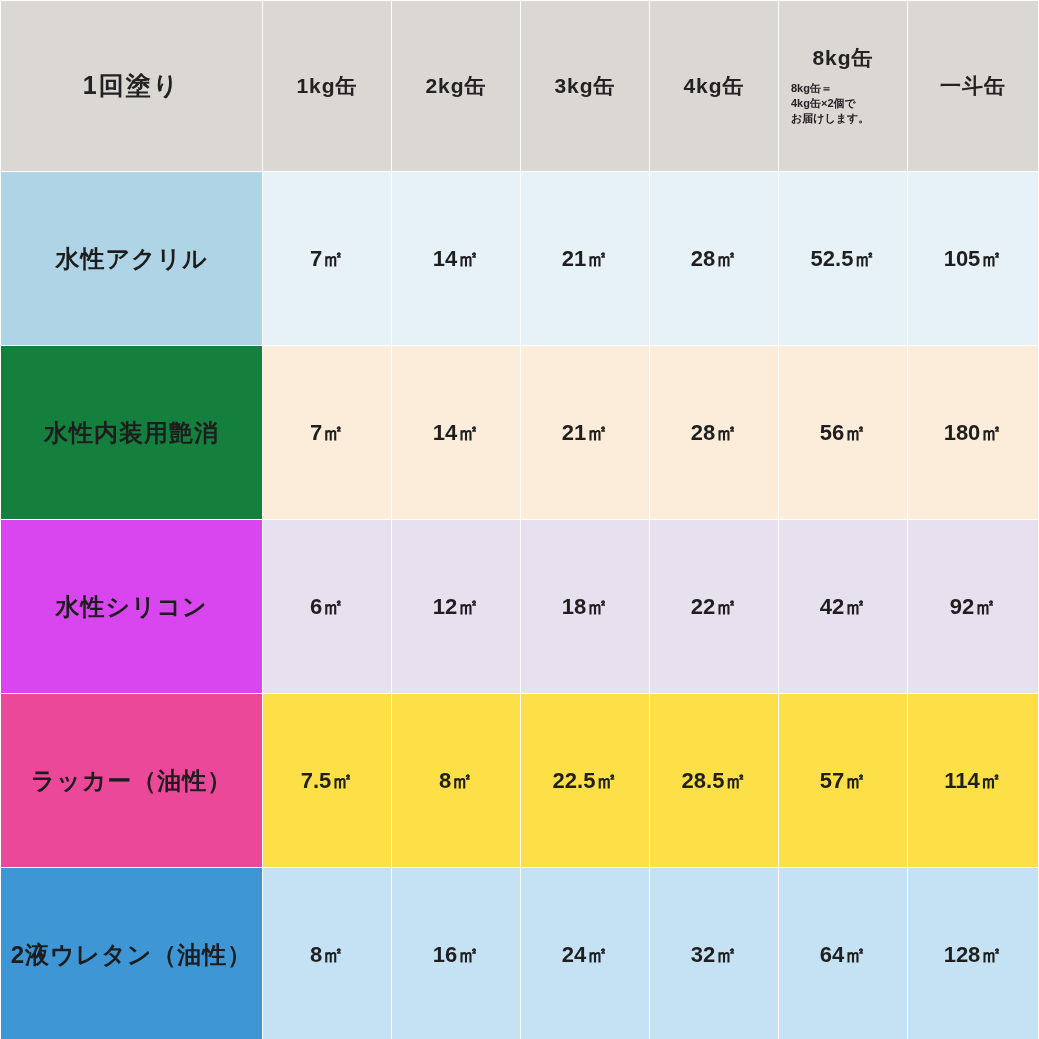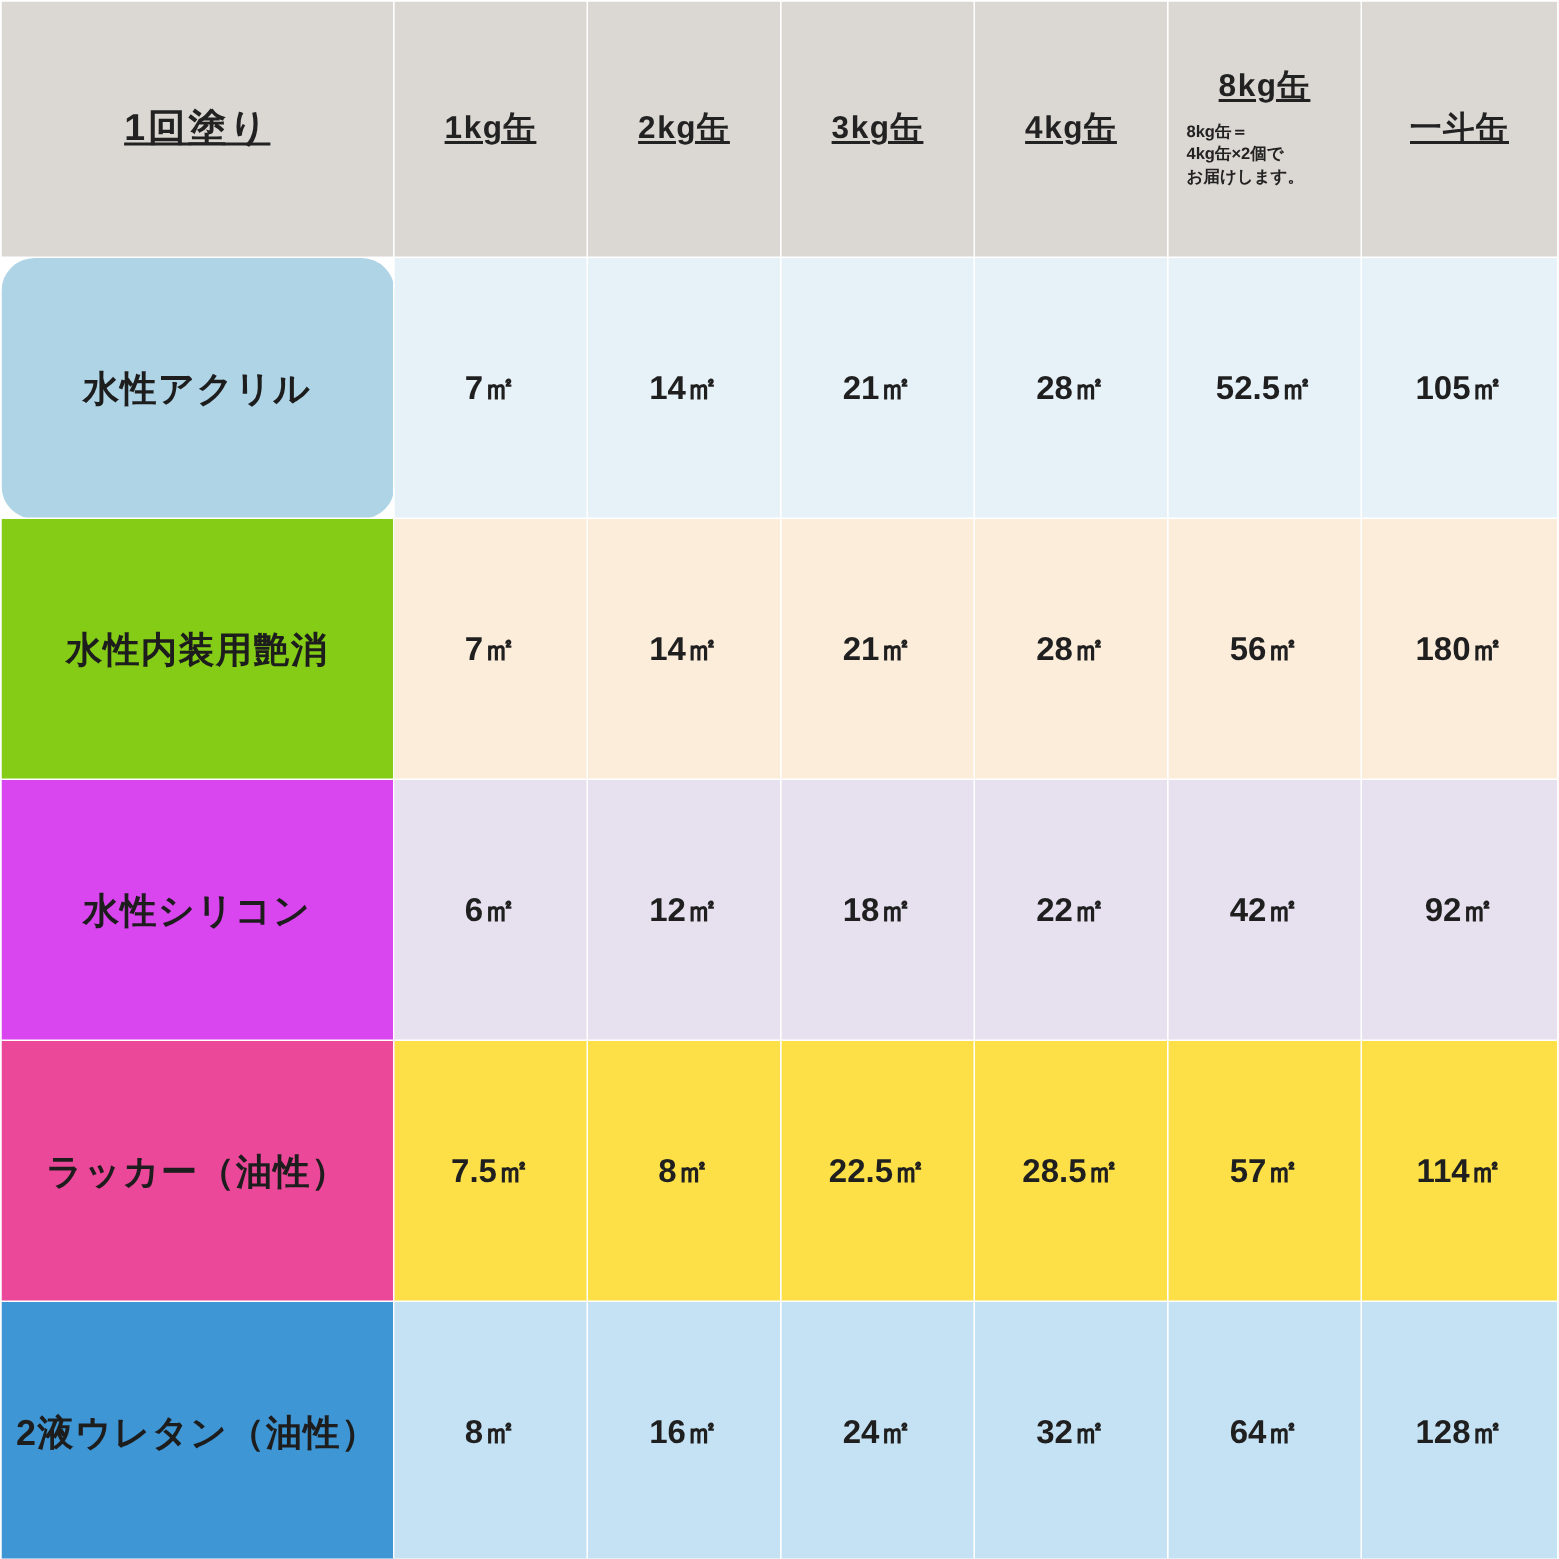--- a/index.html
+++ b/index.html
@@ -40,21 +40,20 @@
     color: #222222;
     letter-spacing: 1px;
   }
   thead th.head-label {
     font-size: 25px;
     letter-spacing: 2px;
   }
   thead th .head-main {
     display: block;
     line-height: 1.1;
-    text-decoration: underline;
   }
   thead th .head-note {
     display: block;
     margin-top: 12px;
     font-size: 11px;
     font-weight: bold;
     line-height: 1.35;
     text-align: left;
     padding-left: 12px;
     letter-spacing: 0;
@@ -66,24 +65,24 @@
     font-size: 24px;
     letter-spacing: 1px;
     color: #1d1d1d;
   }
   tbody td.cell {
     font-size: 22px;
     color: #1f1f1f;
   }
 
   
-  .r0 .row-label { background: #aed4e6; border-radius: 22px; }
+  .r0 .row-label { background: #aed4e6; }
   .r0 .cell      { background: #e7f2f8; }
 
-  .r1 .row-label { background: #84cc16; }
+  .r1 .row-label { background: #15803d; }
   .r1 .cell      { background: #fceddb; }
 
   .r2 .row-label { background: #d946ef; }
   .r2 .cell      { background: #e6e0ef; }
 
   .r3 .row-label { background: #ec4899; }
   .r3 .cell      { background: #fde047; }
 
   .r4 .row-label { background: #3f96d4; }
   .r4 .cell      { background: #c5e2f4; }

